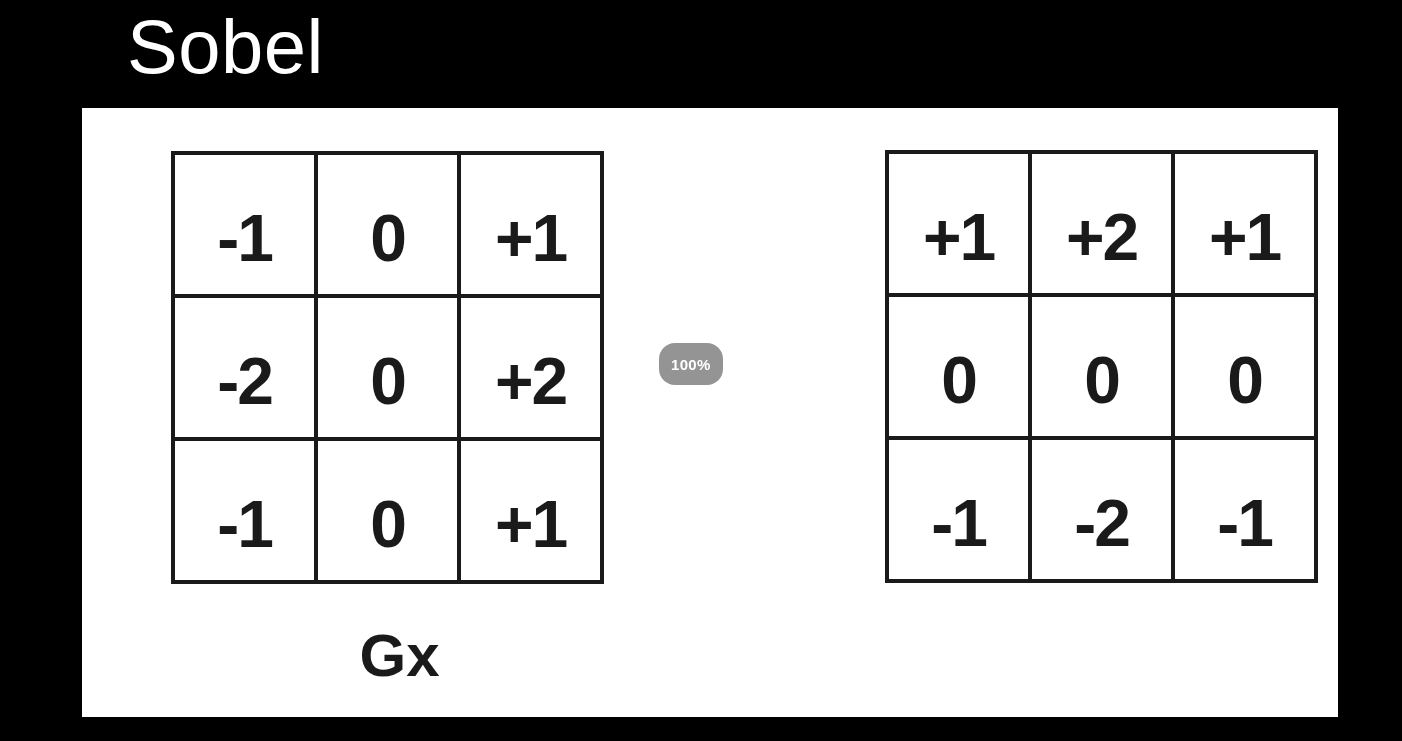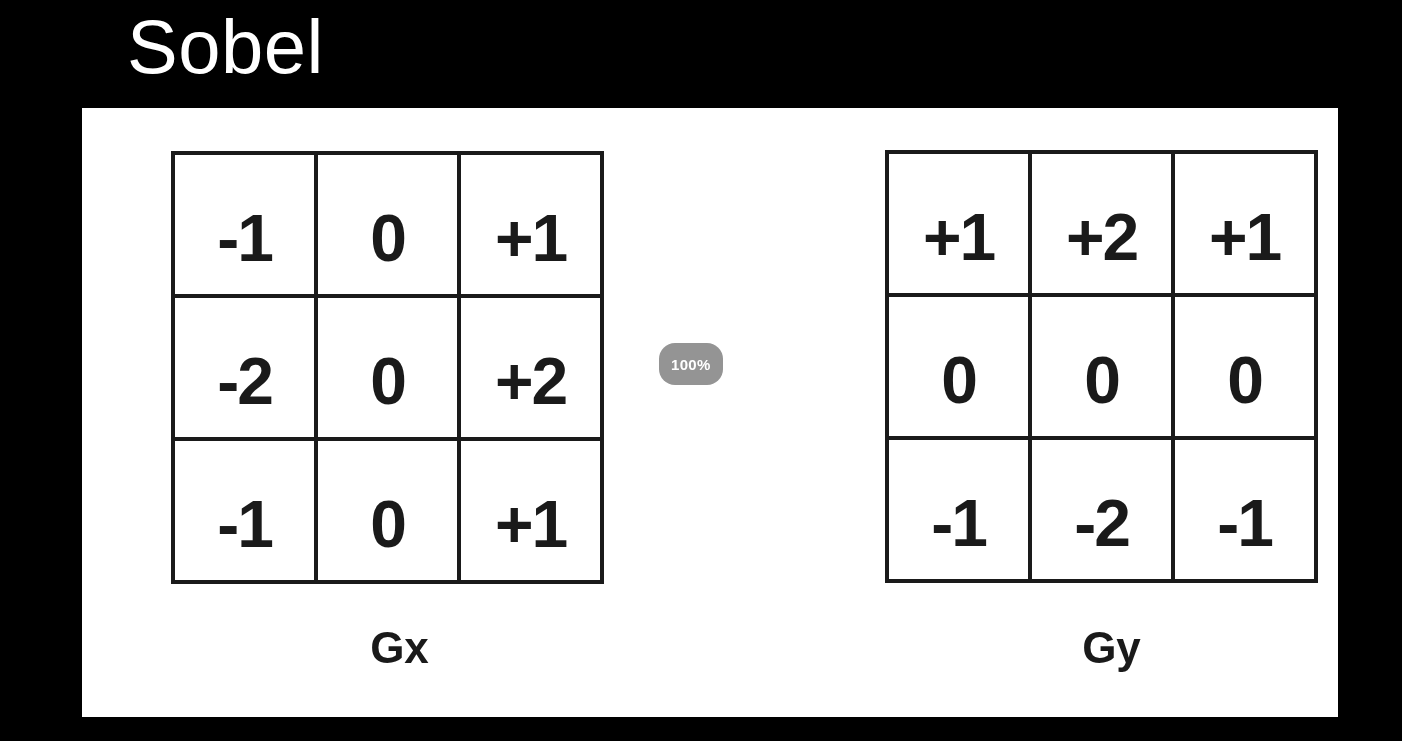--- a/index.html
+++ b/index.html
@@ -69,21 +69,21 @@
     font-weight: 700;
     color: var(--ink);
     letter-spacing: -2px;
   }
 
   .kernel-label {
     position: absolute;
     top: 518px;
     width: 433px;
     text-align: center;
-    font-size: 44px;
+    font-size: 60px;
     font-weight: 700;
     color: var(--ink);
     line-height: 1;
   }
   .kernel-label.gx { left: 89px; transform: translateX(12px); }
   .kernel-label.gy { left: 803px; transform: translateX(10px); }
 
   .zoom-badge {
     position: absolute;
     left: 659px;
@@ -128,19 +128,18 @@
       <div class="cell">+1</div>
       <div class="cell">+2</div>
       <div class="cell">+1</div>
       <div class="cell">0</div>
       <div class="cell">0</div>
       <div class="cell">0</div>
       <div class="cell">-1</div>
       <div class="cell">-2</div>
       <div class="cell">-1</div>
     </div>
-    <div class="kernel-label gy">Gy</div>
 
   </div>
 
   <div class="zoom-badge">100%</div>
 
 </div>
 
 </body></html>

